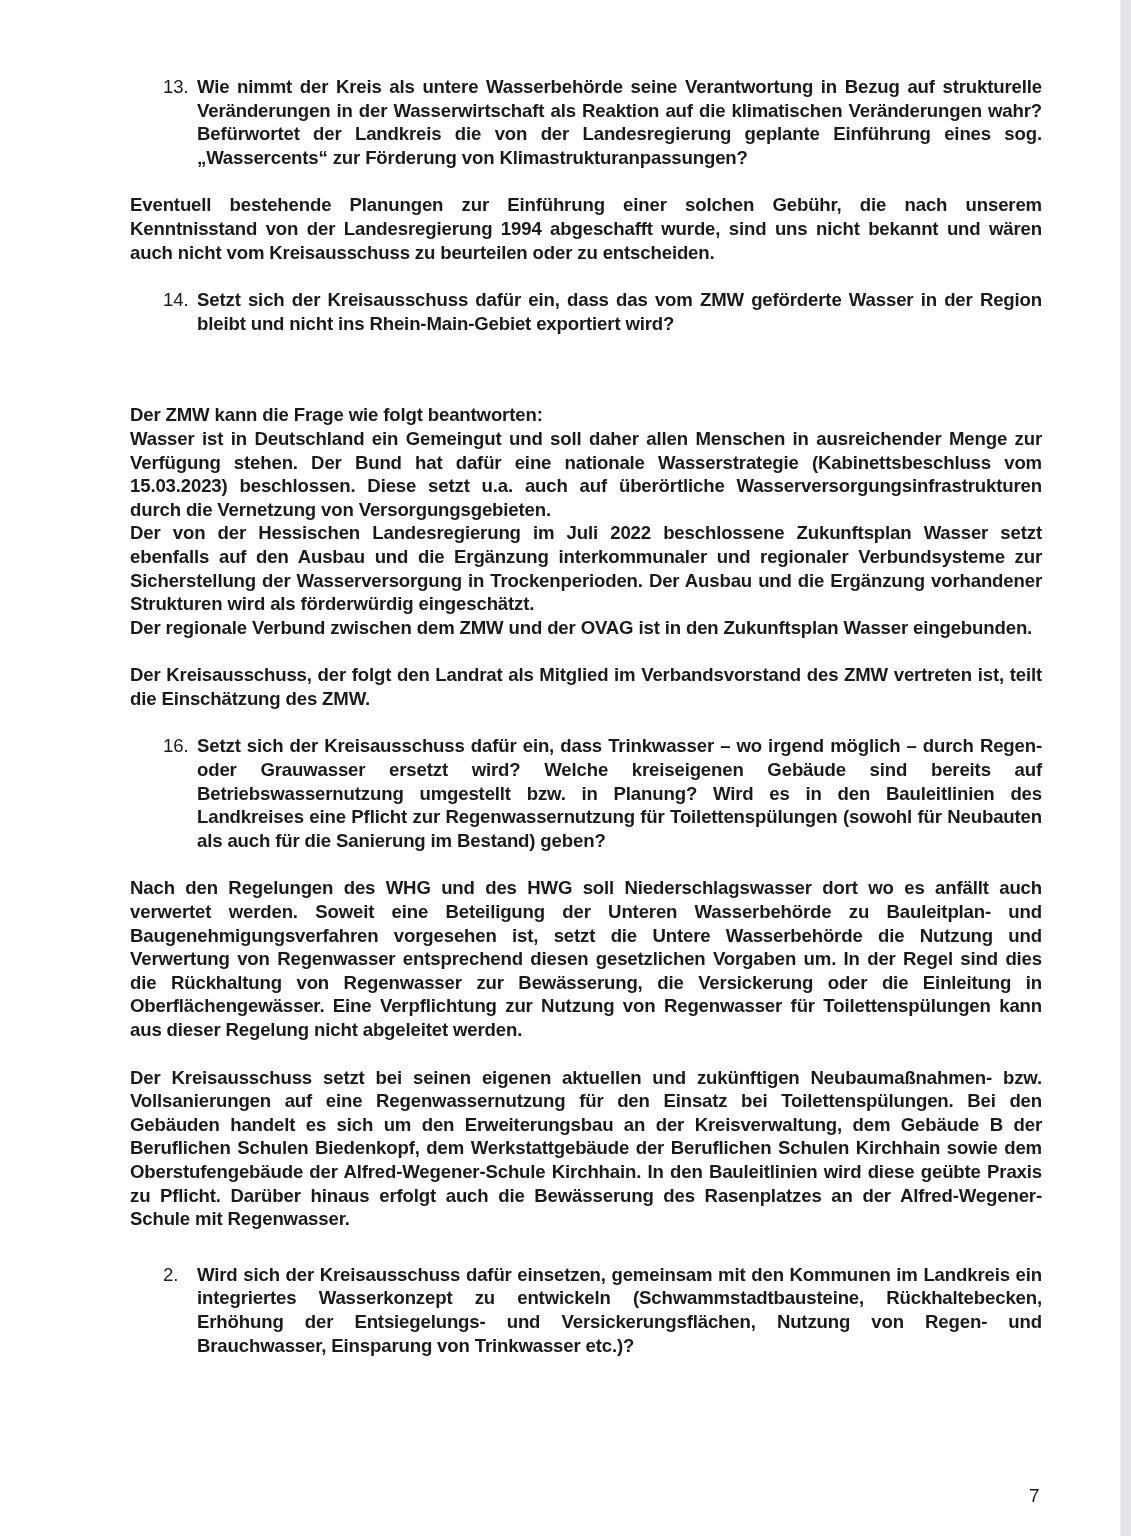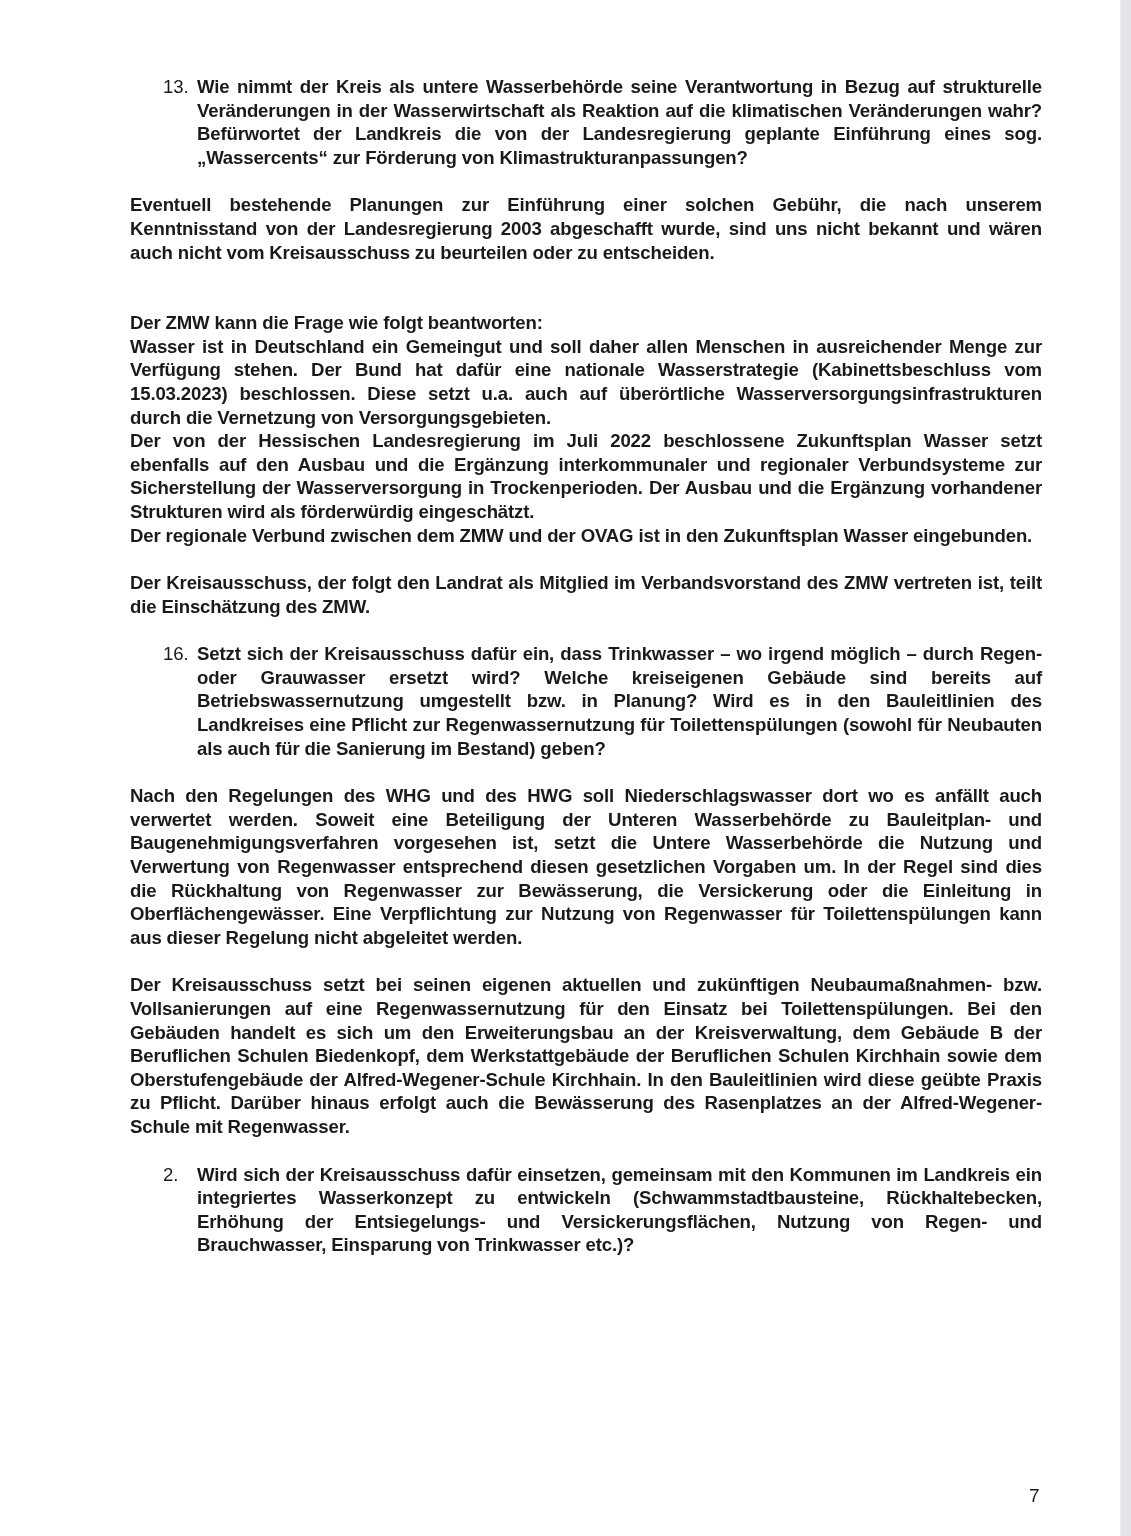--- a/index.html
+++ b/index.html
@@ -74,28 +74,32 @@
 <div class="page">
   <div class="content">
 
     <div class="item">
       <span class="num">13.</span>
       <p class="para last-line-left" style="hyphens:auto;" lang="de">Wie nimmt der Kreis als untere Wasserbehörde seine Verantwortung in Bezug auf strukturelle Veränderungen in der Wasserwirtschaft als Reaktion auf die klimatischen Veränderungen wahr? Befürwortet der Landkreis die von der Landesregierung geplante Einführung eines sog. „Wassercents“ zur Förderung von Klimastrukturanpassungen?</p>
     </div>
     <div class="gap-m"></div>
 
     <div>
-      <p class="para last-line-left" lang="de" style="hyphens:auto;">Eventuell bestehende Planungen zur Einführung einer solchen Gebühr, die nach unserem Kenntnisstand von der Landesregierung 2003 abgeschafft wurde, sind uns nicht bekannt und wären auch nicht vom Kreisausschuss zu beurteilen oder zu entscheiden.</p>
+      <p class="para last-line-left" lang="de" style="hyphens:auto;">Eventuell bestehende Planungen zur Einführung einer solchen Gebühr, die nach unserem Kenntnisstand von der Landesregierung 1994 abgeschafft wurde, sind uns nicht bekannt und wären auch nicht vom Kreisausschuss zu beurteilen oder zu entscheiden.</p>
     </div>
     <div class="gap-m"></div>
 
+    <div class="item">
+      <span class="num">14.</span>
+      <p class="para last-line-left" lang="de" style="hyphens:auto;">Setzt sich der Kreisausschuss dafür ein, dass das vom ZMW geförderte Wasser in der Region bleibt und nicht ins Rhein-Main-Gebiet exportiert wird?</p>
+    </div>
     <div class="gap-s"></div>
 
     <div>
-      <p class="para last-line-left" lang="de" style="hyphens:auto;">Der ZMW kann die Frage wie folgt beantworten:</p>
+      <p class="para last-line-left" lang="de" style="hyphens:auto;margin-top:45px;">Der ZMW kann die Frage wie folgt beantworten:</p>
       <p class="para last-line-left" lang="de" style="hyphens:auto;">Wasser ist in Deutschland ein Gemeingut und soll daher allen Menschen in ausreichender Menge zur Verfügung stehen. Der Bund hat dafür eine nationale Wasserstrategie (Kabinettsbeschluss vom 15.03.2023) beschlossen. Diese setzt u.a. auch auf überörtliche Wasserversorgungsinfrastrukturen durch die Vernetzung von Versorgungsgebieten.</p>
       <p class="para last-line-left" lang="de" style="hyphens:auto;">Der von der Hessischen Landesregierung im Juli 2022 beschlossene Zukunftsplan Wasser setzt ebenfalls auf den Ausbau und die Ergänzung interkommunaler und regionaler Verbundsysteme zur Sicherstellung der Wasserversorgung in Trockenperioden. Der Ausbau und die Ergänzung vorhandener Strukturen wird als förderwürdig eingeschätzt.</p>
       <p class="para last-line-left" lang="de" style="hyphens:auto;">Der regionale Verbund zwischen dem ZMW und der OVAG ist in den Zukunftsplan Wasser eingebunden.</p>
     </div>
     <div class="gap-m"></div>
 
     <div>
       <p class="para last-line-left" lang="de" style="hyphens:auto;">Der Kreisausschuss, der folgt den Landrat als Mitglied im Verbandsvorstand des ZMW vertreten ist, teilt die Einschätzung des ZMW.</p>
     </div>
     <div class="gap-m"></div>
@@ -111,21 +115,21 @@
     </div>
     <div class="gap-m"></div>
 
     <div>
       <p class="para last-line-left" lang="de" style="hyphens:auto;">Der Kreisausschuss setzt bei seinen eigenen aktuellen und zukünftigen Neubaumaßnahmen- bzw. Vollsanierungen auf eine Regenwassernutzung für den Einsatz bei Toilettenspülungen. Bei den Gebäuden handelt es sich um den Erweiterungsbau an der Kreisverwaltung, dem Gebäude B der Beruflichen Schulen Biedenkopf, dem Werkstattgebäude der Beruflichen Schulen Kirchhain sowie dem Oberstufengebäude der Alfred-Wegener-Schule Kirchhain. In den Bauleitlinien wird diese geübte Praxis zu Pflicht. Darüber hinaus erfolgt auch die Bewässerung des Rasenplatzes an der Alfred-Wegener-Schule mit Regenwasser.</p>
     </div>
     <div class="gap-m"></div>
 
     <div class="item">
       <span class="num">2.</span>
-      <p class="para last-line-left" lang="de" style="hyphens:auto;">Wird sich der Kreisausschuss dafür einsetzen, gemeinsam mit den Kommunen im Landkreis ein integriertes Wasserkonzept zu entwickeln (Schwammstadtbausteine, Rückhaltebecken, Erhöhung der Entsiegelungs- und Versickerungsflächen, Nutzung von Regen- und Brauchwasser, Einsparung von Trinkwasser etc.)?</p>
+      <p class="para last-line-left" lang="de" style="hyphens:auto;margin-top:8px;">Wird sich der Kreisausschuss dafür einsetzen, gemeinsam mit den Kommunen im Landkreis ein integriertes Wasserkonzept zu entwickeln (Schwammstadtbausteine, Rückhaltebecken, Erhöhung der Entsiegelungs- und Versickerungsflächen, Nutzung von Regen- und Brauchwasser, Einsparung von Trinkwasser etc.)?</p>
     </div>
 
   </div>
 
   <div class="page-number">7</div>
 </div>
 
 <div class="scroll-strip"></div>
 
 </body></html>

